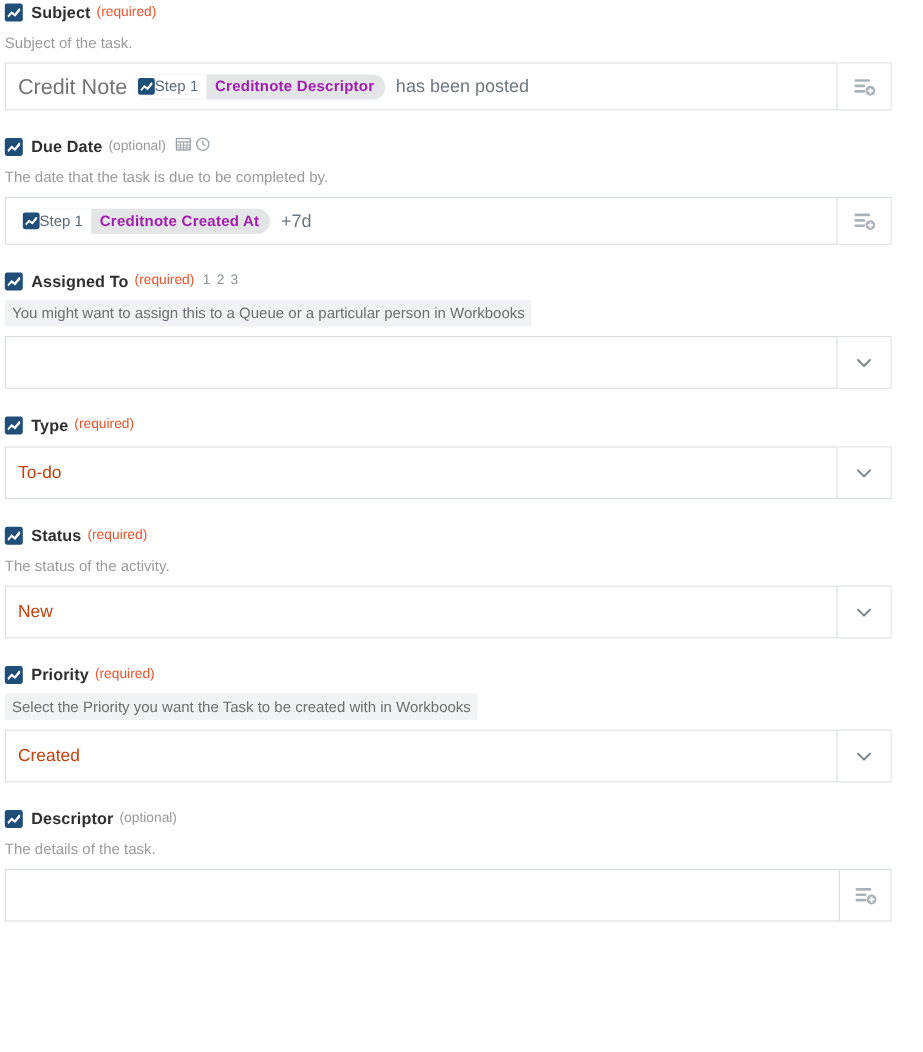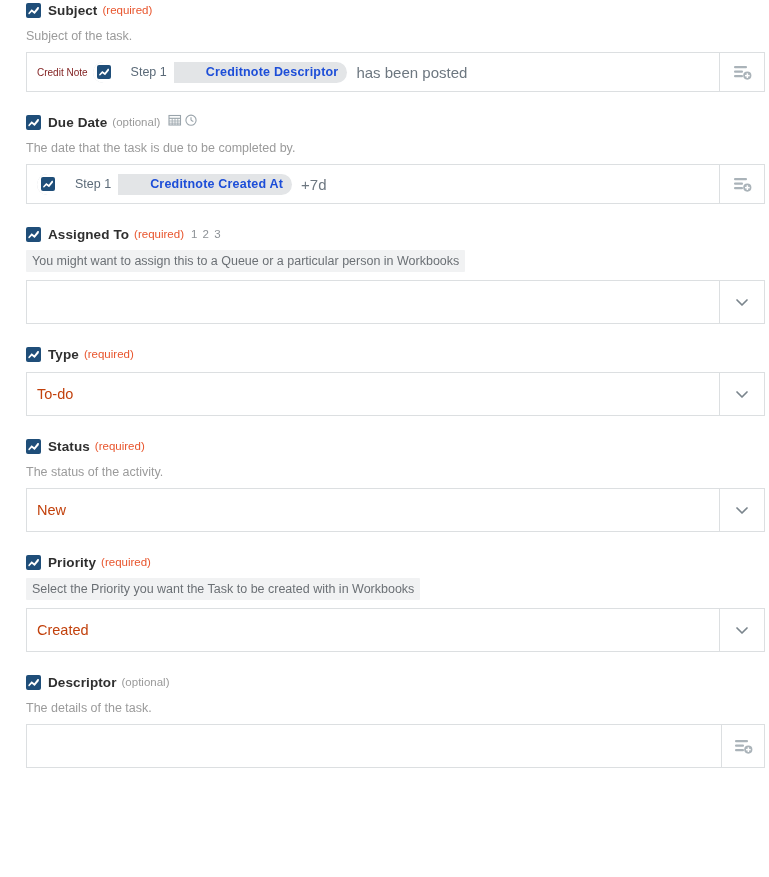--- a/index.html
+++ b/index.html
@@ -13,21 +13,21 @@
     font-family: "Liberation Sans", sans-serif;
     color: #3d3d3d;
     overflow: hidden;
   }
   .form {
     width: 769px;
     padding: 0;
     box-sizing: border-box;
   }
   .field {
-    padding: 0 26px;
+    padding: 0 4px;
     box-sizing: border-box;
   }
 
   
   .label-row {
     display: flex;
     align-items: center;
     gap: 7px;
     height: 20px;
   }
@@ -162,41 +162,40 @@
     overflow: hidden;
     background: #e3e5e7;
     height: 21px;
     margin: 0 5px;
     vertical-align: middle;
     flex: 0 0 auto;
   }
   .token-step {
     display: inline-flex;
     align-items: center;
-    gap: 20px;
+    gap: 0;
     background: #ffffff;
     padding: 0 7px 0 4px;
     height: 21px;
     border-radius: 11px 0 0 11px;
     justify-content: space-between;
   }
   .token-step .wb-icon { width: 14px; height: 14px; }
   .token-step-label {
     font-size: 12.5px;
     color: #5b6a78;
   }
   .token-field {
     font-size: 12.5px;
     font-weight: bold;
-    color: #1d4ed8;
+    color: #a21caf;
     padding: 0 9px 0 7px;
     letter-spacing: .2px;
-    margin-left: 25px;
-  }
-  .plain-text { color: #7f1d1d; font-size: 10px; }
+  }
+  .plain-text { color: #737373; font-size: 18px; }
   .suffix-text { color: #6d7780; font-size: 15px; margin-left: 4px; }
 
   .spacer-20 { height: 20px; }
 </style>
 </head>
 <body>
 
 <div class="form">
 
   <div class="field">

